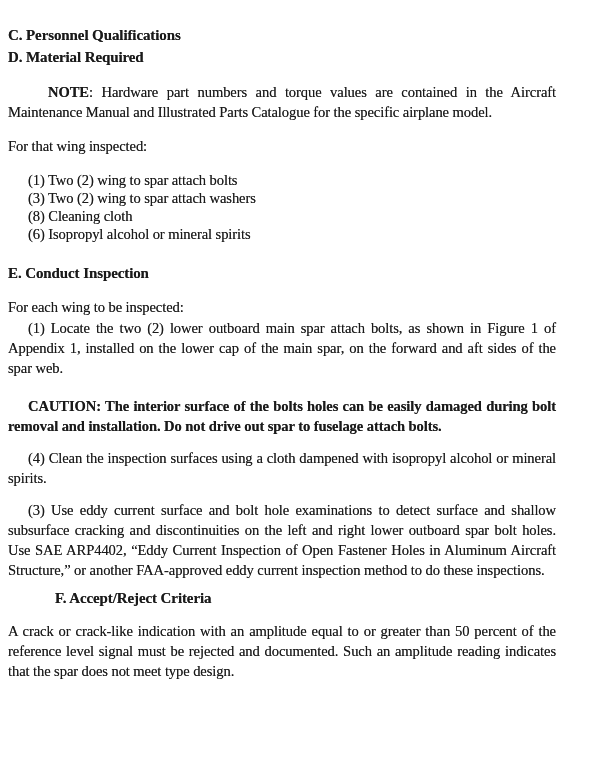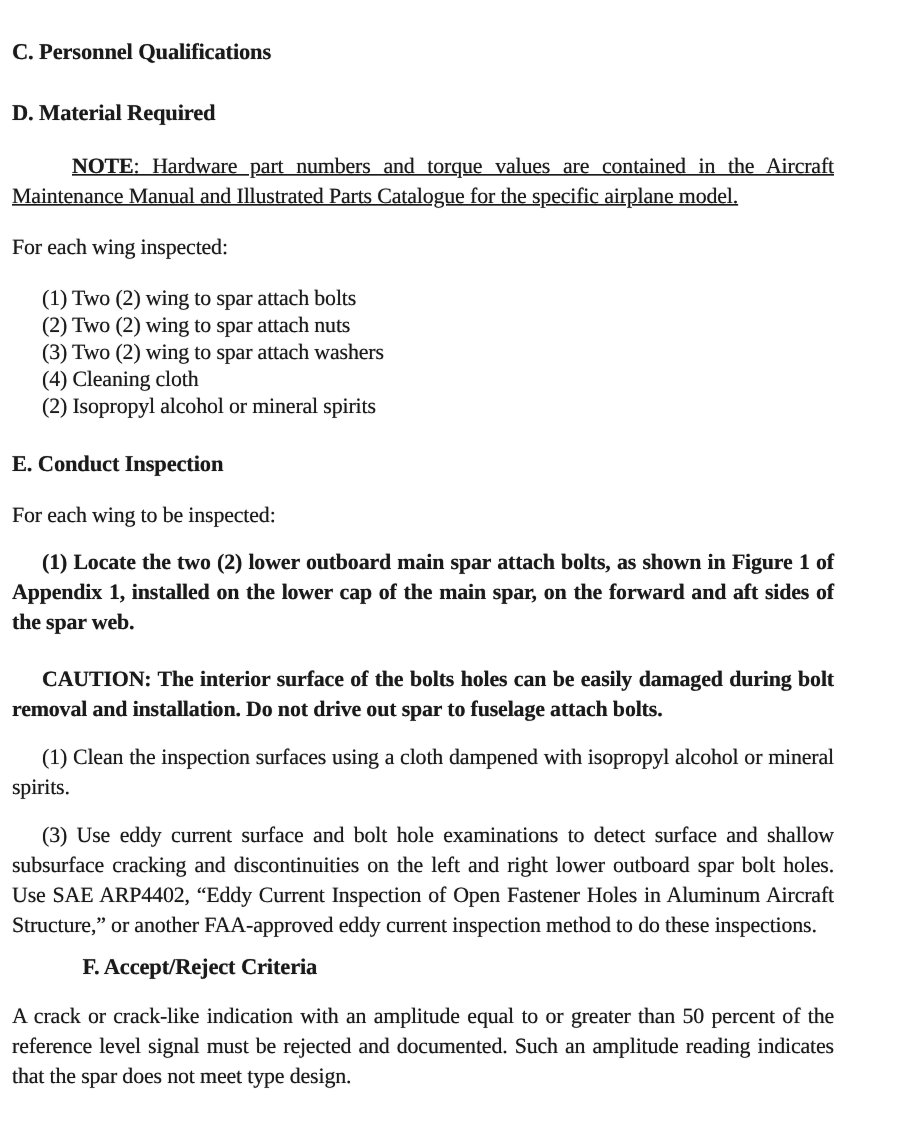--- a/index.html
+++ b/index.html
@@ -31,78 +31,76 @@
     font-size: 15px;
     font-weight: bold;
     line-height: 20px;
   }
   .para {
     margin: 0;
     text-align: justify;
   }
   .note {
     text-indent: 40px;
-    text-decoration: underline;
   }
   .step {
     text-indent: 20px;
   }
   .list {
     padding-left: 20px;
     line-height: 18px;
   }
   .list-item {
     white-space: nowrap;
   }
   
   [data-name="section-c-paragraph"] { margin-top: 17px; }
-  [data-name="section-d-heading"]   { margin-top: 21px; }
+  [data-name="section-d-heading"]   { margin-top: 2px; }
   [data-name="note-paragraph"]      { margin-top: 15px; }
   [data-name="materials-intro"]     { margin-top: 14px; }
   [data-name="materials-list"]      { margin-top: 15px; }
   [data-name="section-e-heading"]   { margin-top: 20px; }
   [data-name="inspection-intro"]    { margin-top: 14px; }
-  [data-name="step-1-paragraph"]    { margin-top: 11px; font-weight: bold; }
+  [data-name="step-1-paragraph"]    { margin-top: 1px; }
   [data-name="caution-paragraph"]   { margin-top: 18px; font-weight: bold; }
   [data-name="step-2-paragraph"]    { margin-top: 12px; }
   [data-name="step-3-paragraph"]    { margin-top: 12px; }
   [data-name="section-f-heading"]   { margin-top: 8px; margin-left: 47px; }
   [data-name="section-f-paragraph"] { margin-top: 13px; }
 </style>
 </head>
 <body>
 
 <div class="page" data-name="document-page">
 
   <h2 class="heading" data-name="section-c-heading">C. Personnel Qualifications</h2>
 
 
   <h2 class="heading" data-name="section-d-heading">D. Material Required</h2>
 
   <p class="para note" data-name="note-paragraph"><b data-name="note-label">NOTE</b><span data-name="note-text">: Hardware part numbers and torque values are contained in the Aircraft Maintenance Manual and Illustrated Parts Catalogue for the specific airplane model.</span></p>
 
-  <p class="para" data-name="materials-intro">For each wing inspected:</p>
+  <p class="para" data-name="materials-intro">For that wing inspected:</p>
 
   <div class="list" data-name="materials-list">
     <div class="list-item" data-name="list-item">(1) Two (2) wing to spar attach bolts</div>
-    <div class="list-item" data-name="list-item">(2) Two (2) wing to spar attach nuts</div>
     <div class="list-item" data-name="list-item">(3) Two (2) wing to spar attach washers</div>
-    <div class="list-item" data-name="list-item">(4) Cleaning cloth</div>
-    <div class="list-item" data-name="list-item">(2) Isopropyl alcohol or mineral spirits</div>
+    <div class="list-item" data-name="list-item">(8) Cleaning cloth</div>
+    <div class="list-item" data-name="list-item">(6) Isopropyl alcohol or mineral spirits</div>
   </div>
 
   <h2 class="heading" data-name="section-e-heading">E. Conduct Inspection</h2>
 
   <p class="para" data-name="inspection-intro">For each wing to be inspected:</p>
 
   <p class="para step" data-name="step-1-paragraph">(1) Locate the two (2) lower outboard main spar attach bolts, as shown in Figure 1 of Appendix 1, installed on the lower cap of the main spar, on the forward and aft sides of the spar web.</p>
 
   <p class="para step" data-name="caution-paragraph"><b data-name="caution-label">CAUTION:</b><span data-name="caution-text"> The interior surface of the bolts holes can be easily damaged during bolt removal and installation. Do not drive out spar to fuselage attach bolts.</span></p>
 
-  <p class="para step" data-name="step-2-paragraph">(1) Clean the inspection surfaces using a cloth dampened with isopropyl alcohol or mineral spirits.</p>
+  <p class="para step" data-name="step-2-paragraph">(4) Clean the inspection surfaces using a cloth dampened with isopropyl alcohol or mineral spirits.</p>
 
   <p class="para step" data-name="step-3-paragraph">(3) Use eddy current surface and bolt hole examinations to detect surface and shallow subsurface cracking and discontinuities on the left and right lower outboard spar bolt holes. Use SAE ARP4402, “Eddy Current Inspection of Open Fastener Holes in Aluminum Aircraft Structure,” or another FAA-approved eddy current inspection method to do these inspections.</p>
 
   <h2 class="heading" data-name="section-f-heading">F. Accept/Reject Criteria</h2>
 
   <p class="para" data-name="section-f-paragraph">A crack or crack-like indication with an amplitude equal to or greater than 50 percent of the reference level signal must be rejected and documented. Such an amplitude reading indicates that the spar does not meet type design.</p>
 
 </div>
 
 </body></html>

